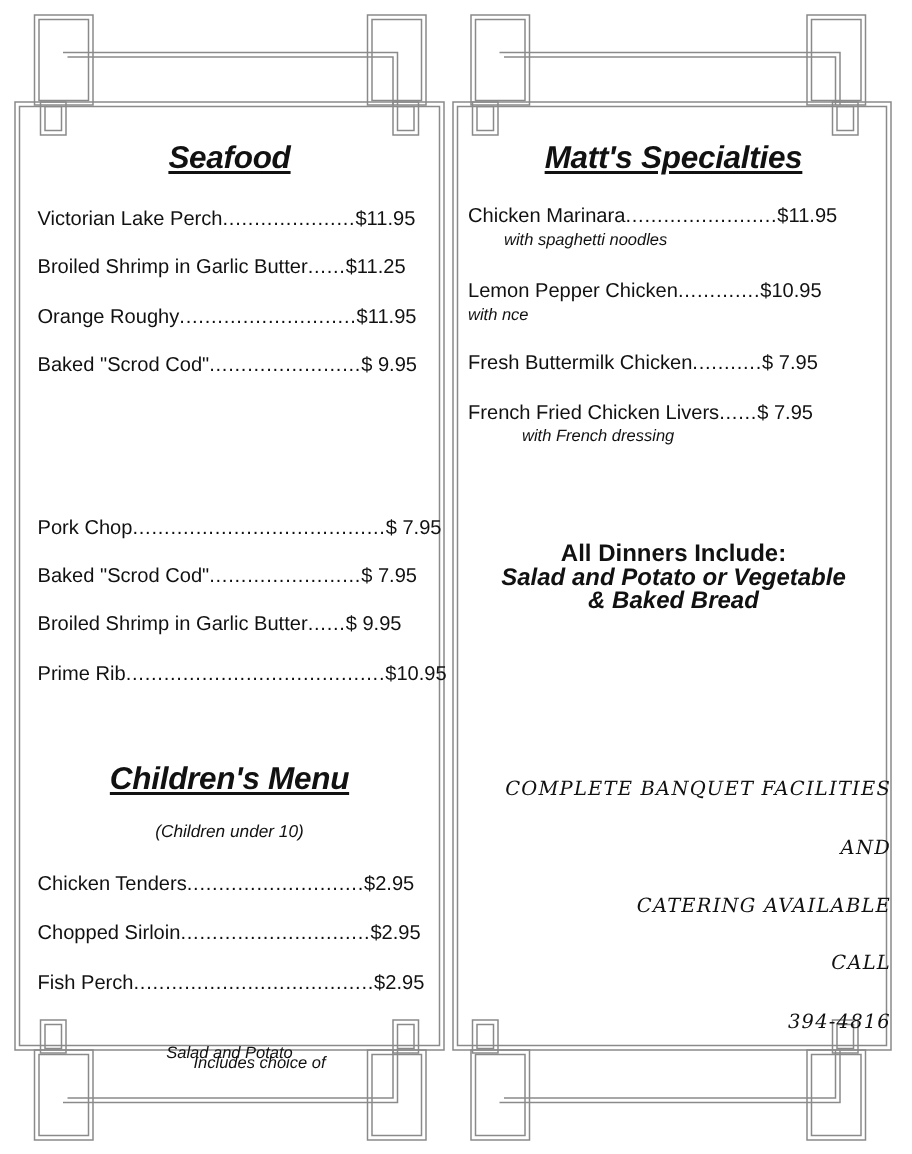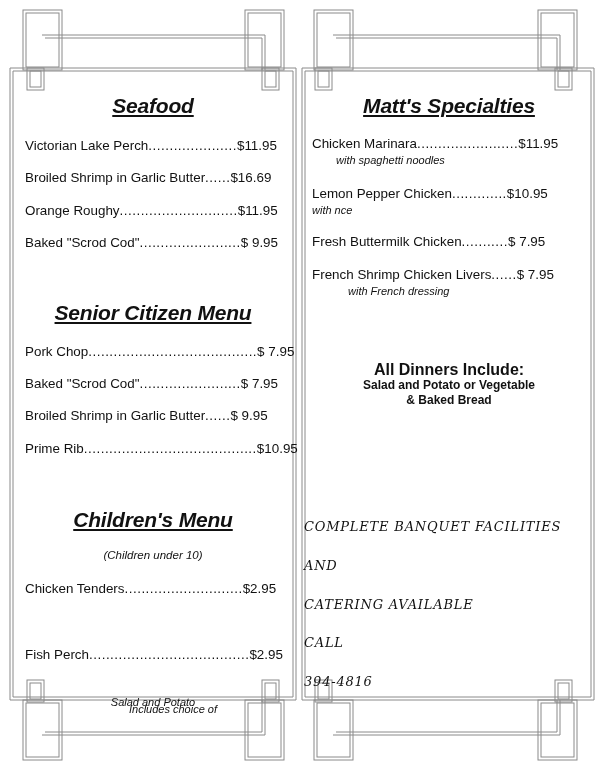--- a/index.html
+++ b/index.html
@@ -11,22 +11,22 @@
     #right-panel { left:304px; width:290px; }
     .section-title { position:absolute; left:0; right:0; text-align:center;
       font-weight:bold; font-style:italic; text-decoration:underline;
       font-size:21px; letter-spacing:-0.2px; }
     .item { position:absolute; font-size:13.4px; white-space:nowrap; }
     .item .name, .item .dots, .item .price { display:inline; }
     .item .dots { letter-spacing:0.5px; }
     .sub { position:absolute; font-size:11px; font-style:italic; white-space:nowrap; }
     .note { position:absolute; left:0; right:0; text-align:center; font-style:italic; font-size:11px; line-height:14px; }
     .include-head { position:absolute; left:0; right:0; text-align:center; font-weight:bold; font-size:16px; }
-    .include-body { position:absolute; left:0; right:0; text-align:center; font-weight:bold; font-size:12px; line-height:15px; }
-    .script { position:absolute; left:0; right:0; text-align:left;
+    .include-body { position:absolute; left:0; right:0; text-align:center; font-weight:bold; font-style:italic; font-size:16px; line-height:15px; }
+    .script { position:absolute; left:0; right:0; text-align:right;
       font-family:"DejaVu Serif", serif; font-style:italic; font-size:13px; letter-spacing:0.8px; }
   </style>
 </head>
 <body>
 
 <svg class="frame" width="608" height="769" viewBox="0 0 608 769">
   <g fill="none" stroke="#8a8a8a" stroke-width="1">
 
     <path d="M10 68 H 296 V 700 H 10 Z"></path>
     <path d="M13 71 H 293 V 697 H 13 Z"></path>
@@ -75,46 +75,46 @@
     <rect x="538" y="700" width="39" height="60"></rect>
       <rect x="541" y="703" width="33" height="54"></rect>
     <rect x="555" y="680" width="17" height="22"></rect>
       <rect x="558" y="683" width="11" height="16"></rect>
   </g>
 </svg>
 
 <div class="panel" id="left-panel">
   <div class="section-title" style="top:26px;">Seafood</div>
   <div class="item" style="top:70px;left:15px;"><span>Victorian Lake Perch</span><span class="dots">.....................</span><span>$11.95</span></div>
-  <div class="item" style="top:102px;left:15px;"><span>Broiled Shrimp in Garlic Butter</span><span class="dots">......</span><span>$16.69</span></div>
+  <div class="item" style="top:102px;left:15px;"><span>Broiled Shrimp in Garlic Butter</span><span class="dots">......</span><span>$11.25</span></div>
   <div class="item" style="top:135px;left:15px;"><span>Orange Roughy</span><span class="dots">............................</span><span>$11.95</span></div>
   <div class="item" style="top:167px;left:15px;"><span>Baked "Scrod Cod"</span><span class="dots">........................</span><span>$ 9.95</span></div>
 
-  <div class="section-title" style="top:233px;">Senior Citizen Menu</div>
   <div class="item" style="top:276px;left:15px;"><span>Pork Chop</span><span class="dots">........................................</span><span>$ 7.95</span></div>
   <div class="item" style="top:308px;left:15px;"><span>Baked "Scrod Cod"</span><span class="dots">........................</span><span>$ 7.95</span></div>
   <div class="item" style="top:340px;left:15px;"><span>Broiled Shrimp in Garlic Butter</span><span class="dots">......</span><span>$ 9.95</span></div>
   <div class="item" style="top:373px;left:15px;"><span>Prime Rib</span><span class="dots">.........................................</span><span>$10.95</span></div>
 
   <div class="section-title" style="top:440px;">Children's Menu</div>
   <div class="note" style="top:480px;font-size:11.5px;">(Children under 10)</div>
   <div class="item" style="top:513px;left:15px;"><span>Chicken Tenders</span><span class="dots">............................</span><span>$2.95</span></div>
+  <div class="item" style="top:546px;left:15px;"><span>Chopped Sirloin</span><span class="dots">..............................</span><span>$2.95</span></div>
   <div class="item" style="top:579px;left:15px;"><span>Fish Perch</span><span class="dots">......................................</span><span>$2.95</span></div>
   <div class="note" style="top:634px;padding-left:40px;">Includes choice of</div>
   <div class="note" style="top:627px;">Salad and Potato</div>
 </div>
 
 <div class="panel" id="right-panel">
   <div class="section-title" style="top:26px;">Matt's Specialties</div>
   <div class="item" style="top:68px;left:8px;"><span>Chicken Marinara</span><span class="dots">........................</span><span>$11.95</span></div>
   <div class="sub" style="top:86px;left:8px;padding-left:24px;">with spaghetti noodles</div>
   <div class="item" style="top:118px;left:8px;"><span>Lemon Pepper Chicken</span><span class="dots">.............</span><span>$10.95</span></div>
   <div class="sub" style="top:136px;left:8px;">with nce</div>
   <div class="item" style="top:166px;left:8px;"><span>Fresh Buttermilk Chicken</span><span class="dots">...........</span><span>$ 7.95</span></div>
-  <div class="item" style="top:199px;left:8px;"><span>French Shrimp Chicken Livers</span><span class="dots">......</span><span>$ 7.95</span></div>
+  <div class="item" style="top:199px;left:8px;"><span>French Fried Chicken Livers</span><span class="dots">......</span><span>$ 7.95</span></div>
   <div class="sub" style="top:217px;left:8px;margin-left:36px;">with French dressing</div>
 
   <div class="include-head" style="top:293px;">All Dinners Include:</div>
   <div class="include-body" style="top:310px;">Salad and Potato or Vegetable</div>
   <div class="include-body" style="top:325px;">&amp; Baked Bread</div>
 
   <div class="script" style="top:451px;">COMPLETE BANQUET FACILITIES</div>
   <div class="script" style="top:490px;">AND</div>
   <div class="script" style="top:529px;">CATERING AVAILABLE</div>
   <div class="script" style="top:567px;">CALL</div>

